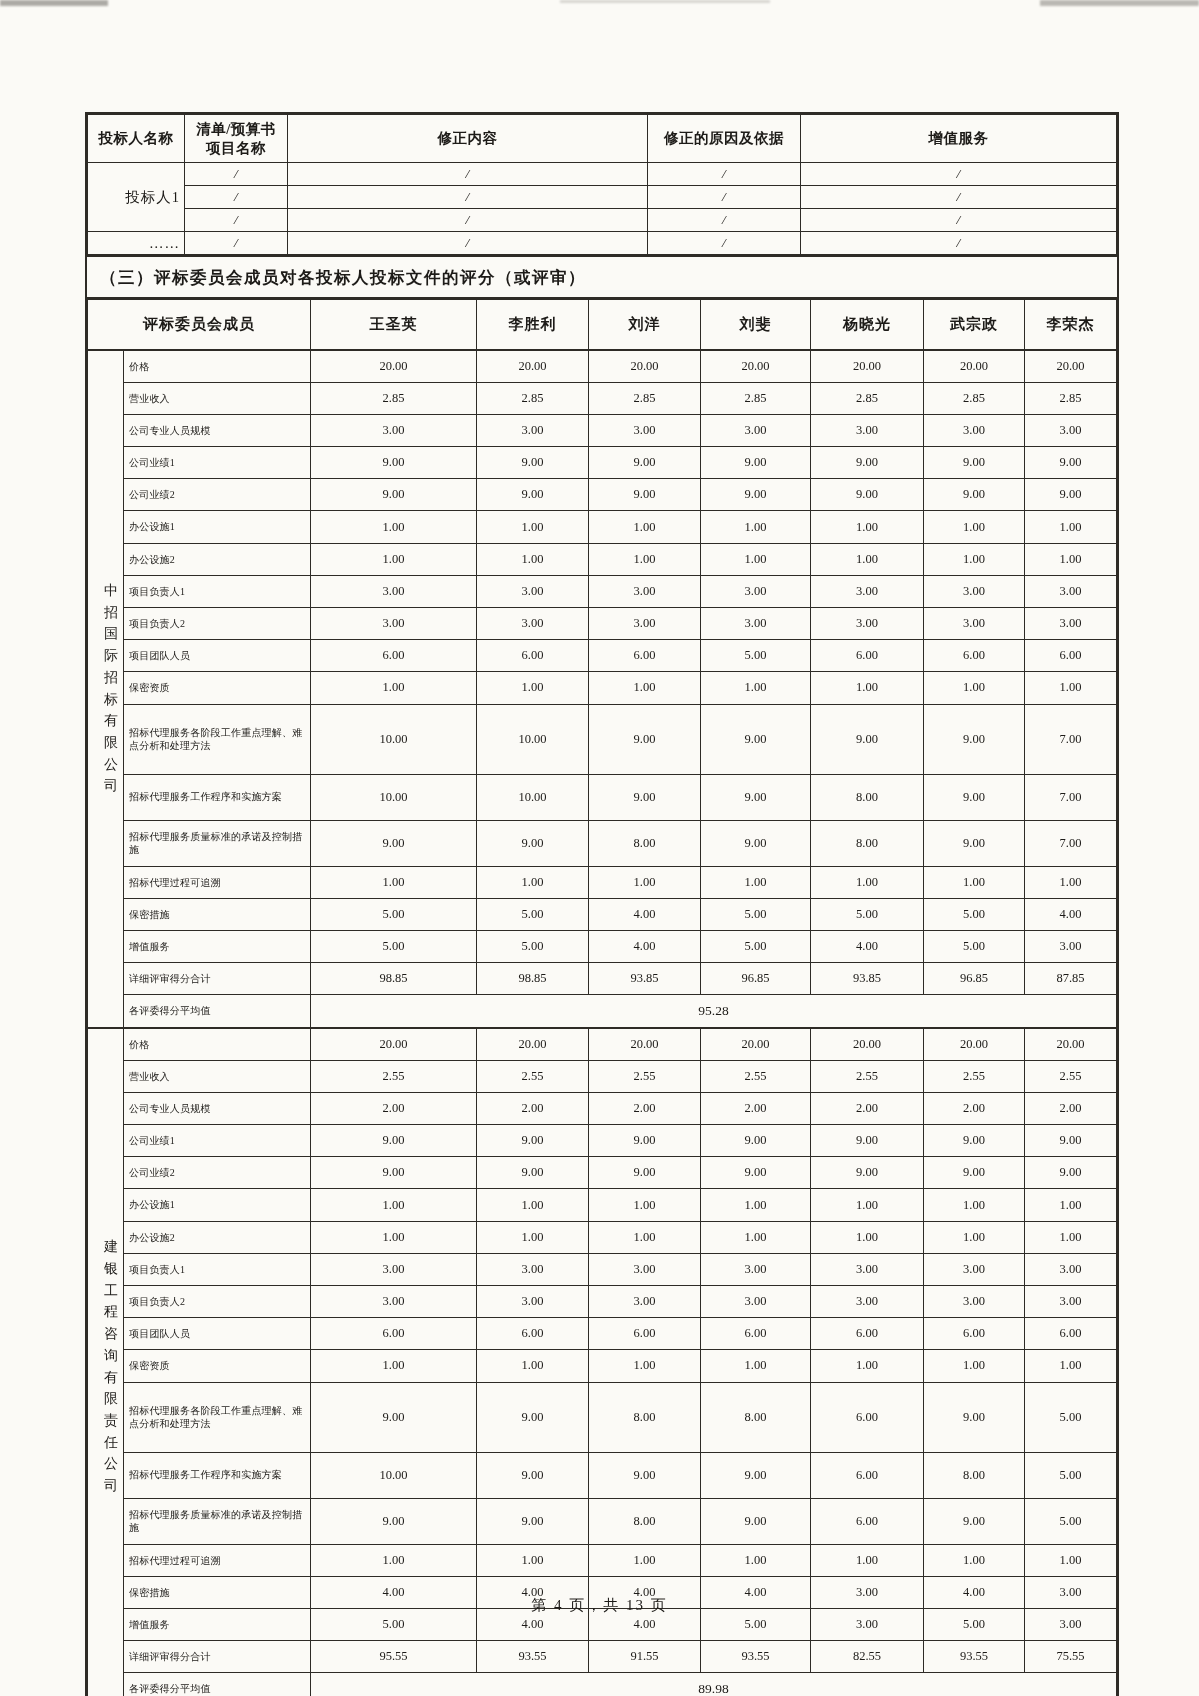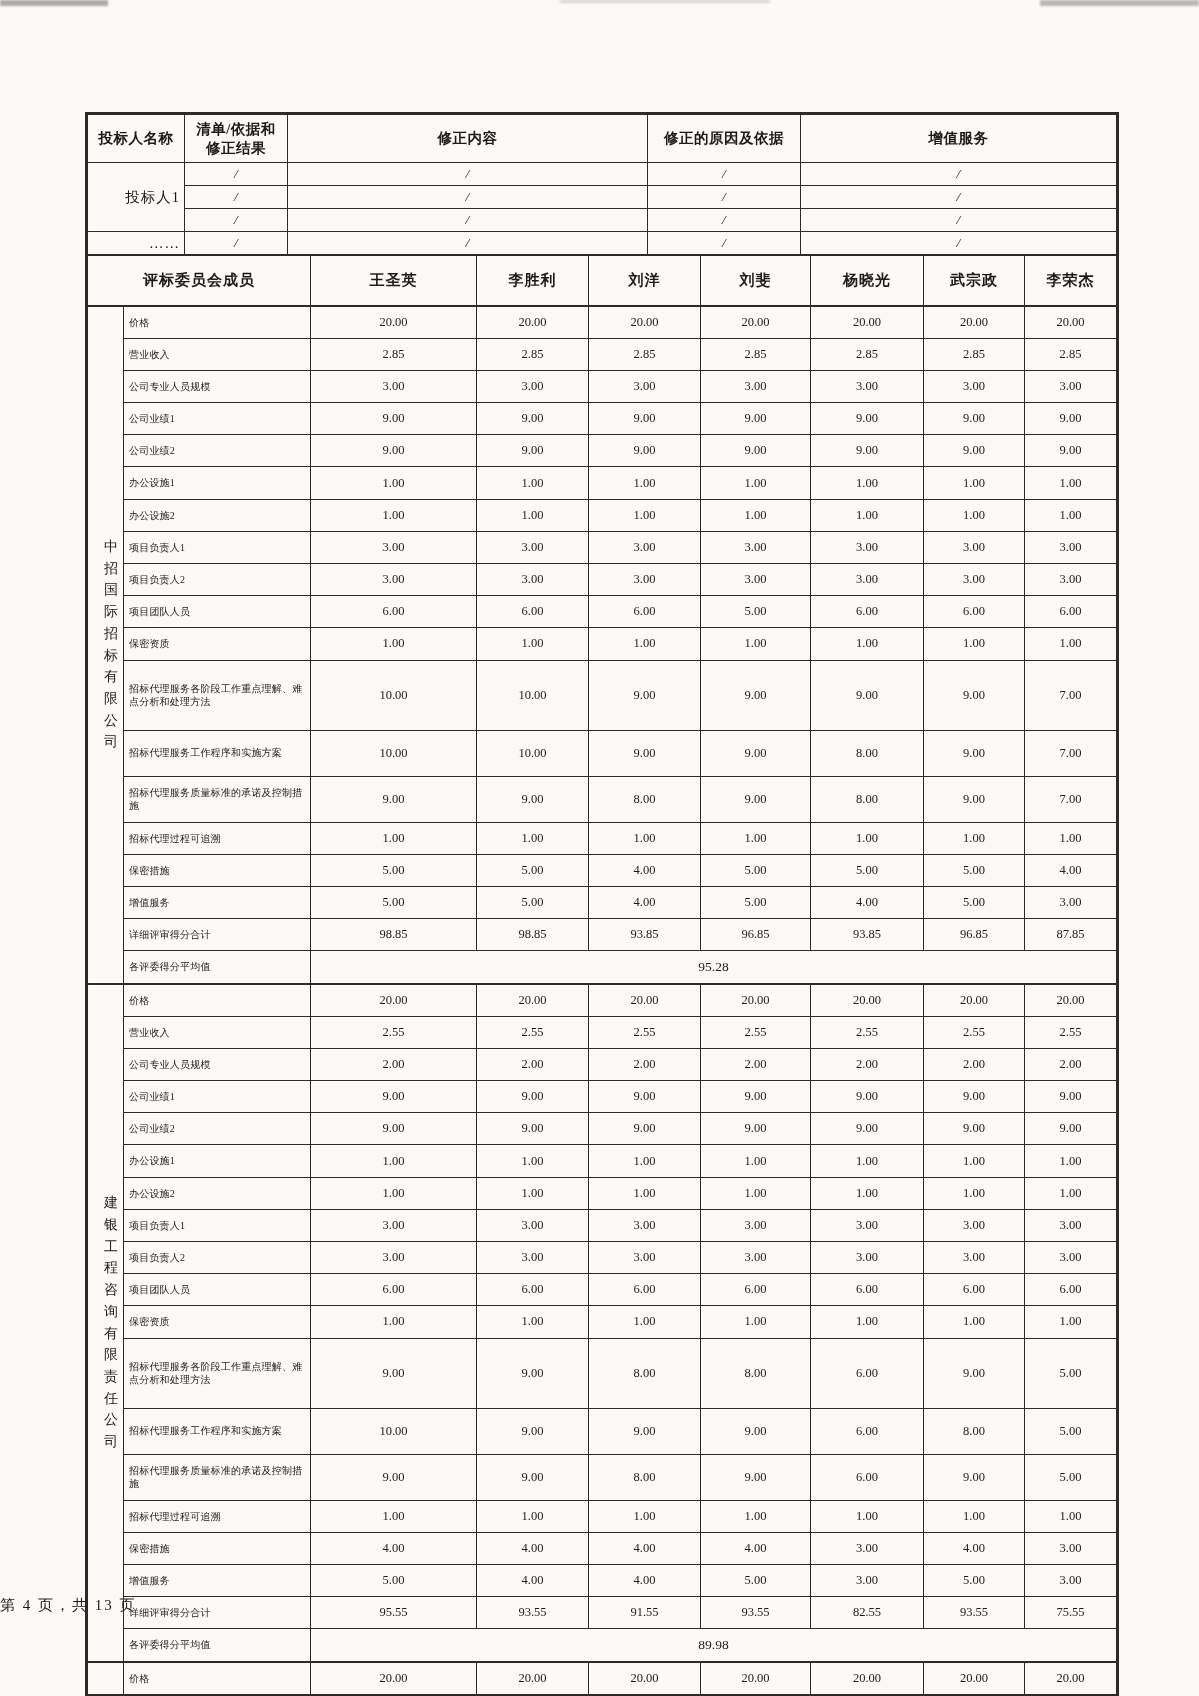--- a/index.html
+++ b/index.html
@@ -54,21 +54,21 @@
   .scores .score{font-size:12.5px;}
   .scores .avg{font-size:13.5px;}
   .scores .company{
     font-size:14px;line-height:1.55;padding:0 16px;letter-spacing:1px;
     word-break:break-all;vertical-align:middle;
   }
   .scores .sec-start td{border-top:2px solid var(--line);}
 
   .footer{
     position:absolute;top:1596px;left:0;width:100%;
-    text-align:left;font-size:15px;letter-spacing:2px;
+    text-align:center;font-size:15px;letter-spacing:2px;
   }
 </style>
 </head>
 <body>
 
 <div class="smudge tl"></div>
 <div class="smudge tm"></div>
 <div class="smudge tr"></div>
 
 <div class="frame">
@@ -78,21 +78,21 @@
     <colgroup>
       <col style="width:97px">
         <col style="width:103px">
         <col style="width:360px">
         <col style="width:153px">
         <col>
     </colgroup>
     <thead>
       <tr>
         <td class="colhead">投标人名称</td>
-        <td class="colhead">清单/依据和修正结果</td>
+        <td class="colhead">清单/预算书项目名称</td>
         <td class="colhead">修正内容</td>
         <td class="colhead">修正的原因及依据</td>
         <td class="colhead">增值服务</td>
       </tr>
     </thead>
     <tbody>
         <tr>
           <td class="bidder" rowspan="3">投标人1</td>
           <td class="slash">/</td>
           <td class="slash">/</td>
@@ -114,20 +114,21 @@
         <tr>
           <td class="bidder" rowspan="1">……</td>
           <td class="slash">/</td>
           <td class="slash">/</td>
           <td class="slash">/</td>
           <td class="slash">/</td>
         </tr>
       </tbody>
   </table>
 
+  <div class="sec-title mid">（三）评标委员会成员对各投标人投标文件的评分（或评审）</div>
 
   <table class="scores">
     <colgroup>
       <col style="width:36px">
         <col style="width:187px">
         <col style="width:166px">
         <col style="width:112px">
         <col style="width:112px">
         <col style="width:110px">
         <col style="width:113px">

